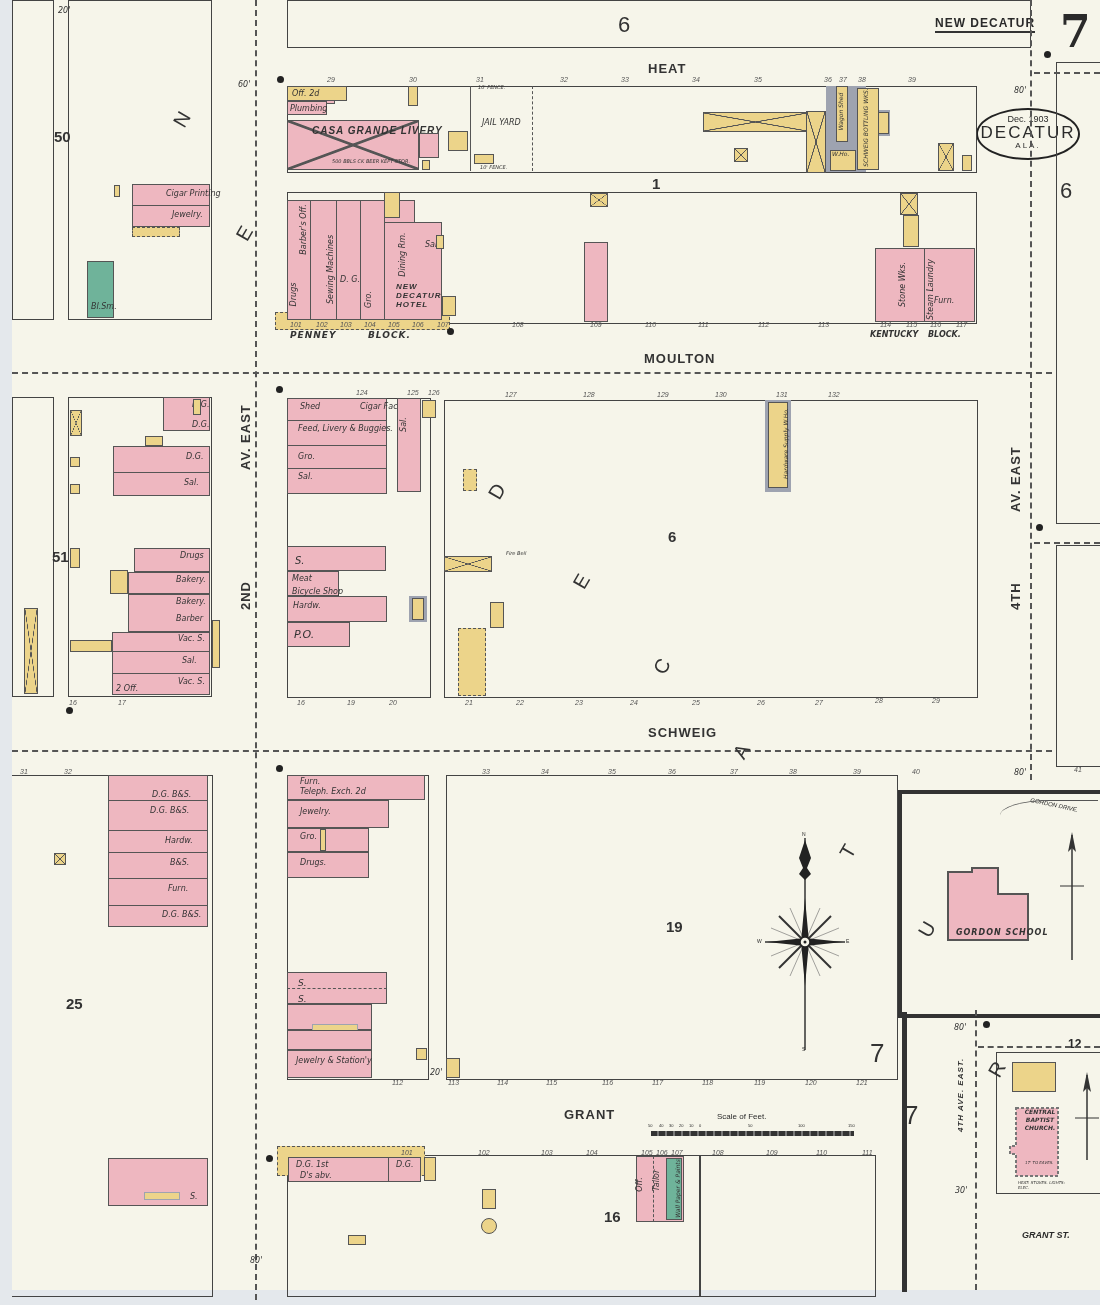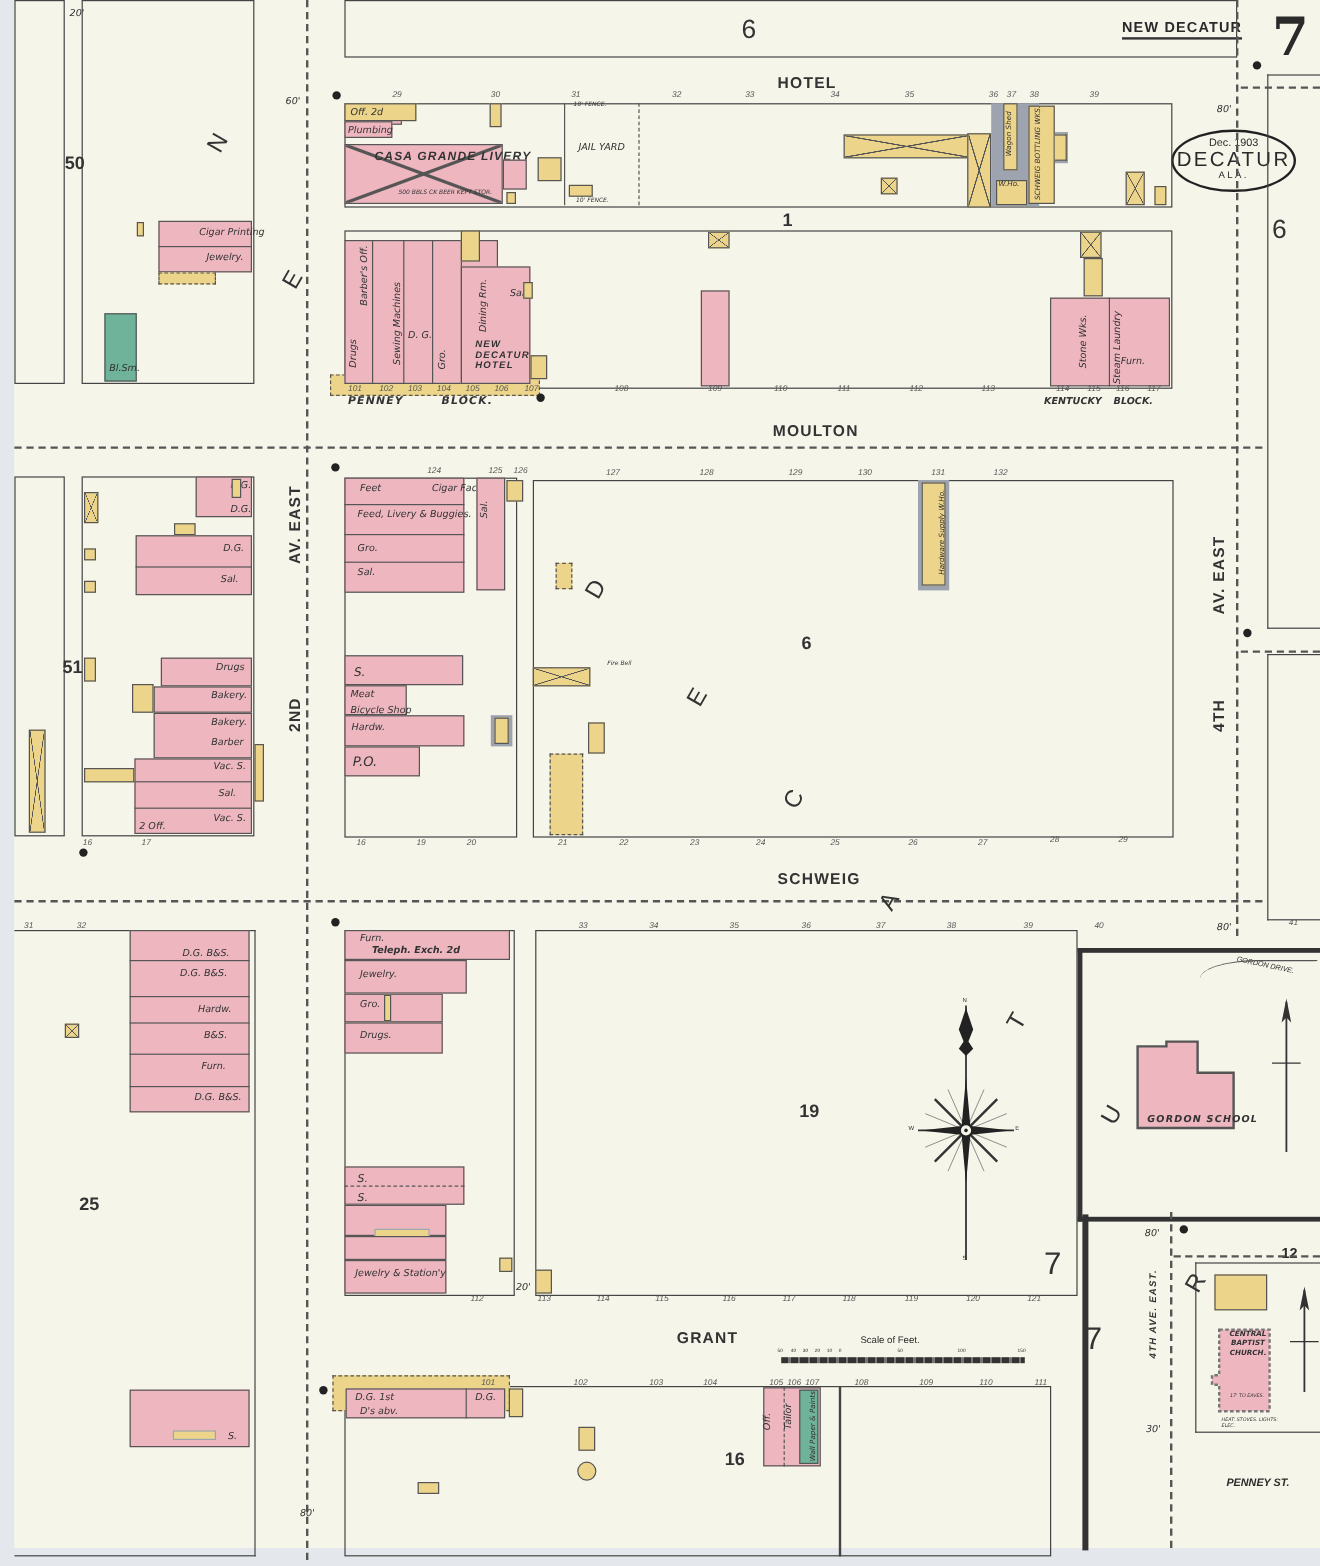--- a/index.html
+++ b/index.html
@@ -72,30 +72,30 @@
 
 <div class="dash-h" style="left:12px;top:372px;width:1040px;"></div>
 <div class="dash-h" style="left:12px;top:750px;width:1040px;"></div>
 <div class="dash-v" style="left:255px;top:0;height:1300px;"></div>
 <div class="dash-v" style="left:1030px;top:0;height:780px;"></div>
 <div class="dash-h" style="left:1034px;top:72px;width:66px;"></div>
 <div class="dash-h" style="left:1034px;top:542px;width:66px;"></div>
 <div class="dash-v" style="left:975px;top:1010px;height:280px;"></div>
 <div class="dash-h" style="left:978px;top:1046px;width:122px;"></div>
 
-<div class="street" style="left:648px;top:61px;">HOTEL</div>
+<div class="street" style="left:648px;top:61px;">HEAT</div>
 <div class="street" style="left:644px;top:351px;">MOULTON</div>
 <div class="street" style="left:648px;top:725px;">SCHWEIG</div>
 <div class="street" style="left:564px;top:1107px;">GRANT</div>
 <div class="vstreet" style="left:238px;top:470px;">AV. EAST</div>
 <div class="vstreet" style="left:238px;top:610px;">2ND</div>
 <div class="vstreet" style="left:1008px;top:512px;">AV. EAST</div>
 <div class="vstreet" style="left:1008px;top:610px;">4TH</div>
 <div class="vstreet" style="left:956px;top:1132px;font-size:8px;font-style:italic;">4TH AVE. EAST.</div>
-<div class="abs" style="left:1022px;top:1230px;font-size:9px;font-style:italic;font-weight:bold;">PENNEY ST.</div>
+<div class="abs" style="left:1022px;top:1230px;font-size:9px;font-style:italic;font-weight:bold;">GRANT ST.</div>
 <div class="abs" style="left:1030px;top:802px;font-size:6px;font-style:italic;transform:rotate(12deg);">GORDON DRIVE.</div>
 
 <div class="bigletter" style="left:175px;top:108px;transform:rotate(-60deg);">N</div>
 <div class="bigletter" style="left:238px;top:222px;transform:rotate(-60deg);">E</div>
 <div class="bigletter" style="left:490px;top:480px;transform:rotate(-60deg);">D</div>
 <div class="bigletter" style="left:575px;top:570px;transform:rotate(-60deg);">E</div>
 <div class="bigletter" style="left:655px;top:655px;transform:rotate(-60deg);">C</div>
 <div class="bigletter" style="left:735px;top:740px;transform:rotate(-60deg);">A</div>
 <div class="bigletter" style="left:842px;top:840px;transform:rotate(-60deg);">T</div>
 <div class="bigletter" style="left:920px;top:918px;transform:rotate(-60deg);">U</div>
@@ -181,21 +181,21 @@
 <div class="lbl" style="left:172px;top:210px;">Jewelry.</div>
 <div class="yellow" style="left:132px;top:227px;width:48px;height:10px;border-style:dashed;"></div>
 <div class="yellow" style="left:114px;top:185px;width:6px;height:12px;"></div>
 <div class="green" style="left:87px;top:261px;width:27px;height:57px;"></div>
 <div class="lbl" style="left:91px;top:302px;">Bl.Sm.</div>
 
 <div class="pink" style="left:287px;top:398px;width:100px;height:96px;"></div>
 <div class="line-h" style="left:287px;top:420px;width:100px;"></div>
 <div class="line-h" style="left:287px;top:445px;width:100px;"></div>
 <div class="line-h" style="left:287px;top:468px;width:100px;"></div>
-<div class="lbl" style="left:300px;top:402px;">Feet</div>
+<div class="lbl" style="left:300px;top:402px;">Shed</div>
 <div class="lbl" style="left:360px;top:402px;">Cigar Fac.</div>
 <div class="lbl" style="left:298px;top:424px;">Feed, Livery &amp; Buggies.</div>
 <div class="lbl" style="left:298px;top:452px;">Gro.</div>
 <div class="lbl" style="left:298px;top:472px;">Sal.</div>
 <div class="pink" style="left:397px;top:398px;width:24px;height:94px;"></div>
 <div class="vert lbl" style="left:396px;top:420px;">Sal.</div>
 <div class="yellow" style="left:422px;top:400px;width:14px;height:18px;"></div>
 
 <div class="pink" style="left:287px;top:546px;width:99px;height:25px;"></div>
 <div class="lbl" style="left:295px;top:555px;font-size:10px;">S.</div>
@@ -245,21 +245,21 @@
 <div class="yellow xbox" style="left:444px;top:556px;width:48px;height:16px;"></div>
 <div class="lbl" style="left:506px;top:550px;font-size:5px;">Fire Bell</div>
 <div class="yellow" style="left:490px;top:602px;width:14px;height:26px;"></div>
 <div class="yellow" style="left:458px;top:628px;width:28px;height:68px;border-style:dashed;"></div>
 <div class="grey" style="left:765px;top:400px;width:26px;height:92px;"></div>
 <div class="yellow" style="left:768px;top:402px;width:20px;height:86px;"></div>
 <div class="vert lbl" style="left:750px;top:440px;font-size:6px;">Hardware Supply W.Ho.</div>
 
 <div class="pink" style="left:287px;top:775px;width:138px;height:25px;"></div>
 <div class="lbl" style="left:300px;top:777px;">Furn.</div>
-<div class="lbl" style="left:310px;top:787px;font-weight:bold;">Teleph. Exch. 2d</div>
+<div class="lbl" style="left:300px;top:787px;">Teleph. Exch. 2d</div>
 <div class="pink" style="left:287px;top:800px;width:102px;height:28px;"></div>
 <div class="lbl" style="left:300px;top:807px;">Jewelry.</div>
 <div class="pink" style="left:287px;top:828px;width:82px;height:24px;"></div>
 <div class="yellow" style="left:320px;top:829px;width:6px;height:22px;"></div>
 <div class="lbl" style="left:300px;top:832px;">Gro.</div>
 <div class="pink" style="left:287px;top:852px;width:82px;height:26px;"></div>
 <div class="lbl" style="left:300px;top:858px;">Drugs.</div>
 
 <div class="pink" style="left:287px;top:972px;width:100px;height:32px;"></div>
 <div class="line-h" style="left:287px;top:988px;width:100px;border-top-style:dashed;"></div>

